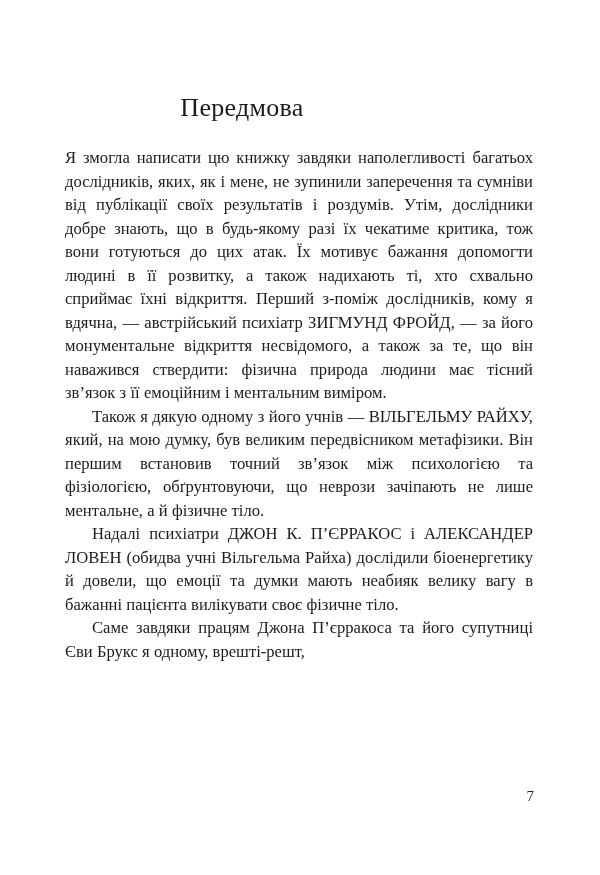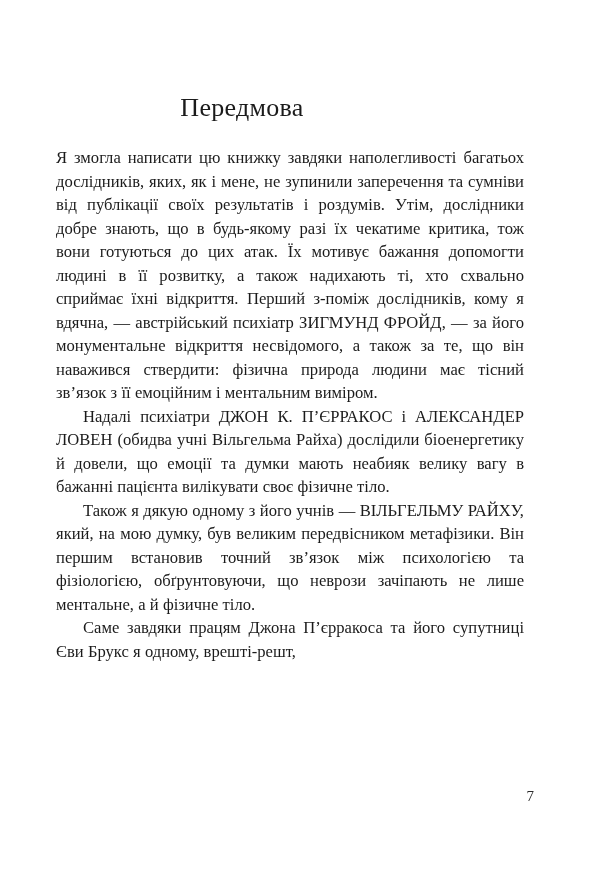--- a/index.html
+++ b/index.html
@@ -36,21 +36,21 @@
     line-height: 32px;
     font-weight: 400;
     letter-spacing: 0.3px;
     color: #1b1b1b;
     margin: 0;
   }
 
   
   .text-column {
     position: absolute;
-    left: 56px;
+    left: 65px;
     top: 146px;
     width: 468px;
   }
 
   .body-paragraph {
     margin: 0;
     font-size: 16.6px;
     line-height: 23.5px;
     text-align: justify;
     text-justify: inter-word;
@@ -78,23 +78,23 @@
 <body>
 
 <div class="page">
 
   <h1 class="chapter-title">Передмова</h1>
 
   <div class="text-column">
 
     <p class="body-paragraph">Я змогла написати цю книжку завдяки наполегливості багатьох дослідників, яких, як і мене, не зупинили заперечення та сумніви від публікації своїх результатів і роздумів. Утім, дослідники добре знають, що в будь-якому разі їх чекатиме критика, тож вони готуються до цих атак. Їх мотивує бажання допомогти людині в її розвитку, а також надихають ті, хто схвально сприймає їхні відкриття. Перший з-поміж дослідників, кому я вдячна, — австрійський психіатр ЗИГМУНД ФРОЙД, — за його монументальне відкриття несвідомого, а також за те, що він наважився ствердити: фізична природа людини має тісний зв’язок з її емоційним і ментальним виміром.</p>
 
+    <p class="body-paragraph indented">Також я дякую одному з його учнів — ВІЛЬГЕЛЬМУ РАЙХУ, який, на мою думку, був великим передвісником метафізики. Він першим встановив точний зв’язок між психологією та фізіологією, обґрунтовуючи, що неврози зачіпають не лише ментальне, а й фізичне тіло.</p>
+
     <p class="body-paragraph indented">Надалі психіатри ДЖОН К. П’ЄРРАКОС і АЛЕКСАНДЕР ЛОВЕН (обидва учні Вільгельма Райха) дослідили біоенергетику й довели, що емоції та думки мають неабияк велику вагу в бажанні пацієнта вилікувати своє фізичне тіло.</p>
-
-    <p class="body-paragraph indented">Також я дякую одному з його учнів — ВІЛЬГЕЛЬМУ РАЙХУ, який, на мою думку, був великим передвісником метафізики. Він першим встановив точний зв’язок між психологією та фізіологією, обґрунтовуючи, що неврози зачіпають не лише ментальне, а й фізичне тіло.</p>
 
     <p class="body-paragraph indented">Саме завдяки працям Джона П’єрракоса та його супутниці Єви Брукс я одному, врешті-решт,</p>
 
   </div>
 
   <div class="folio">7</div>
 
 </div>
 
 </body></html>

